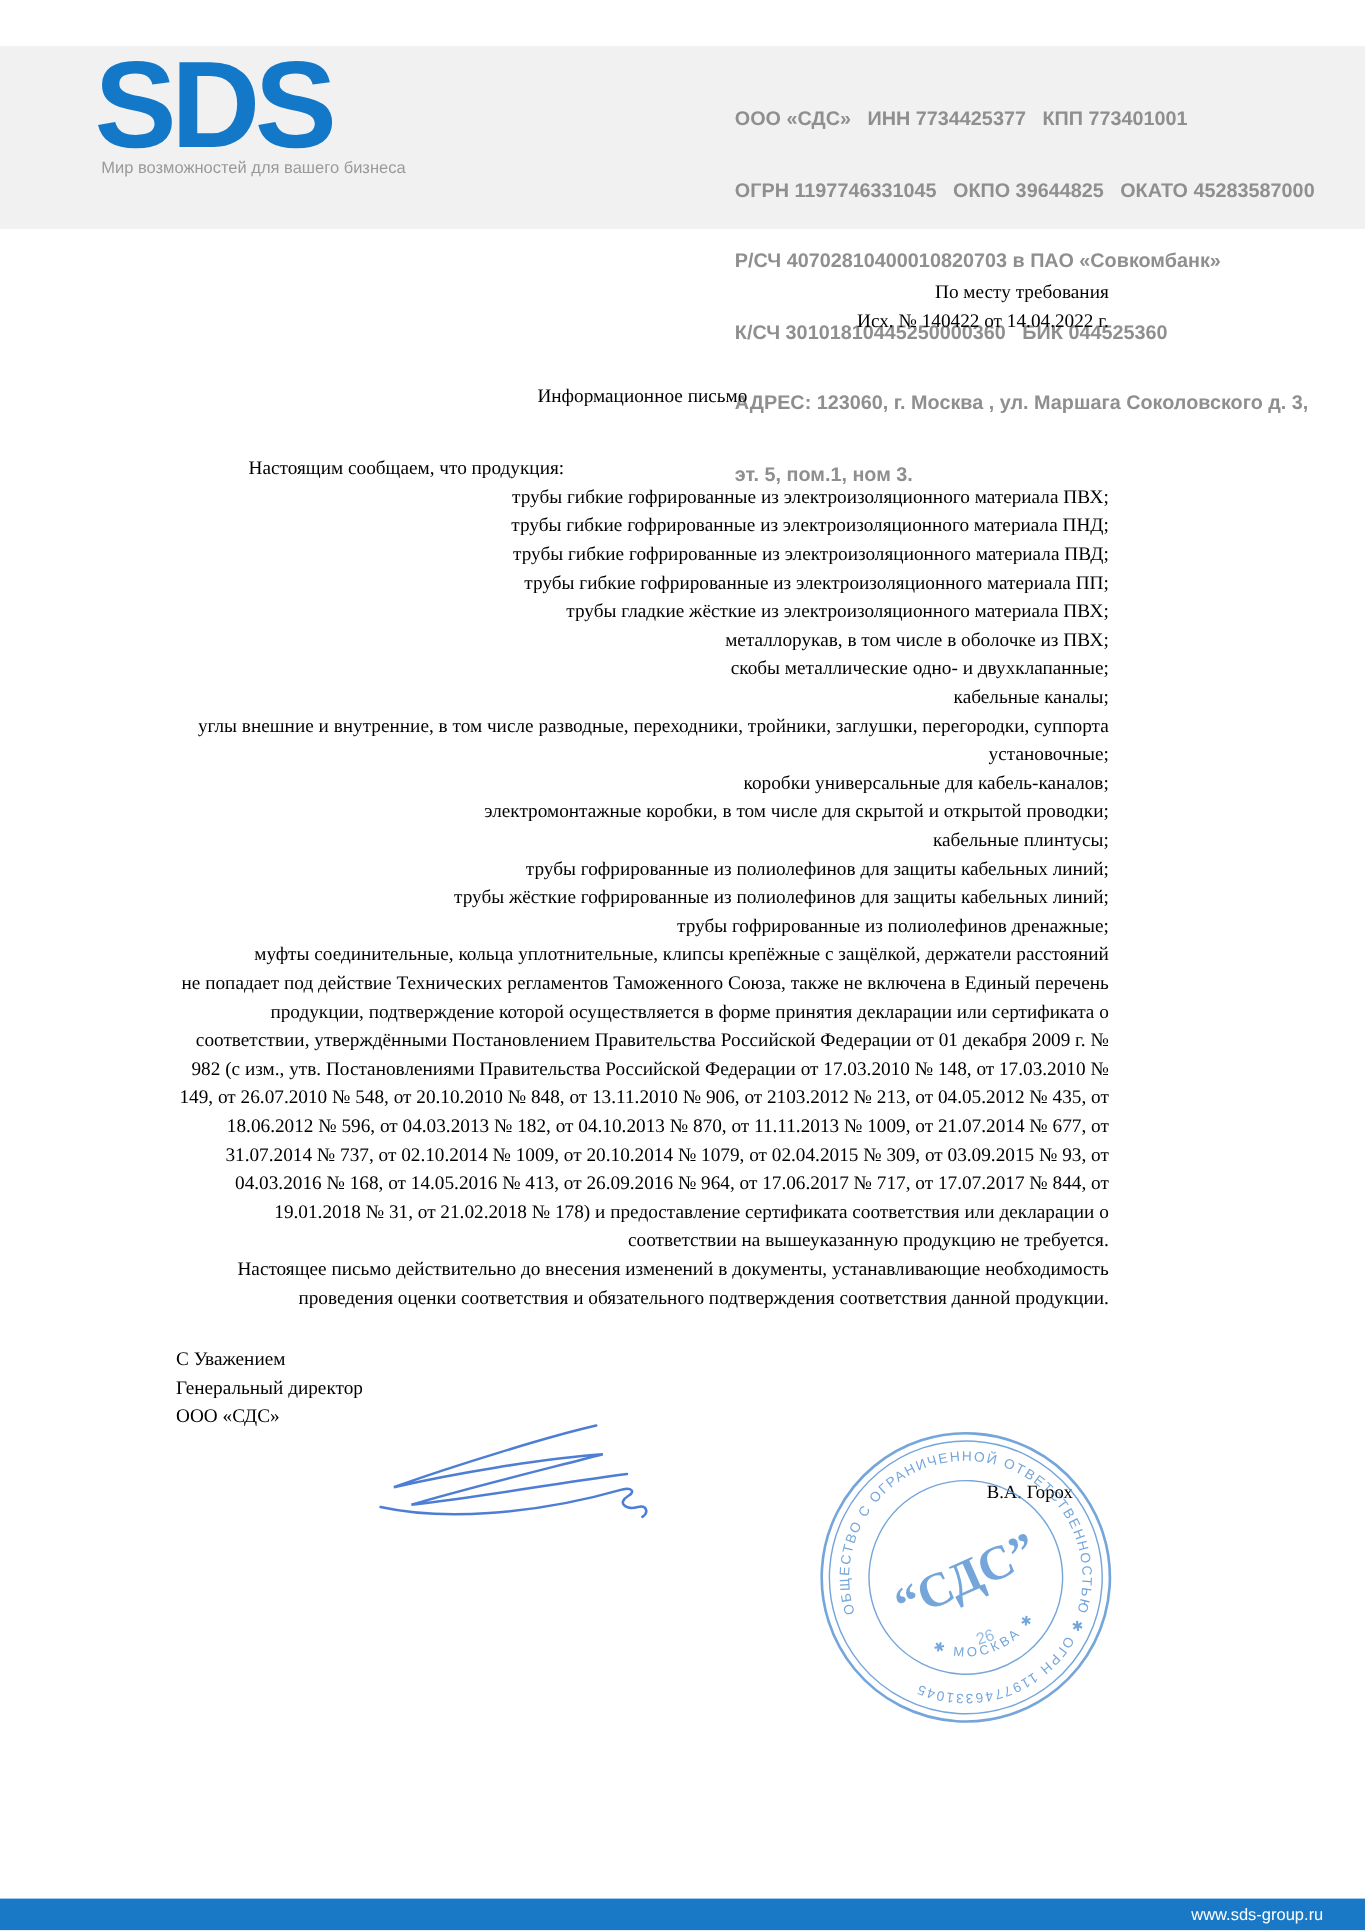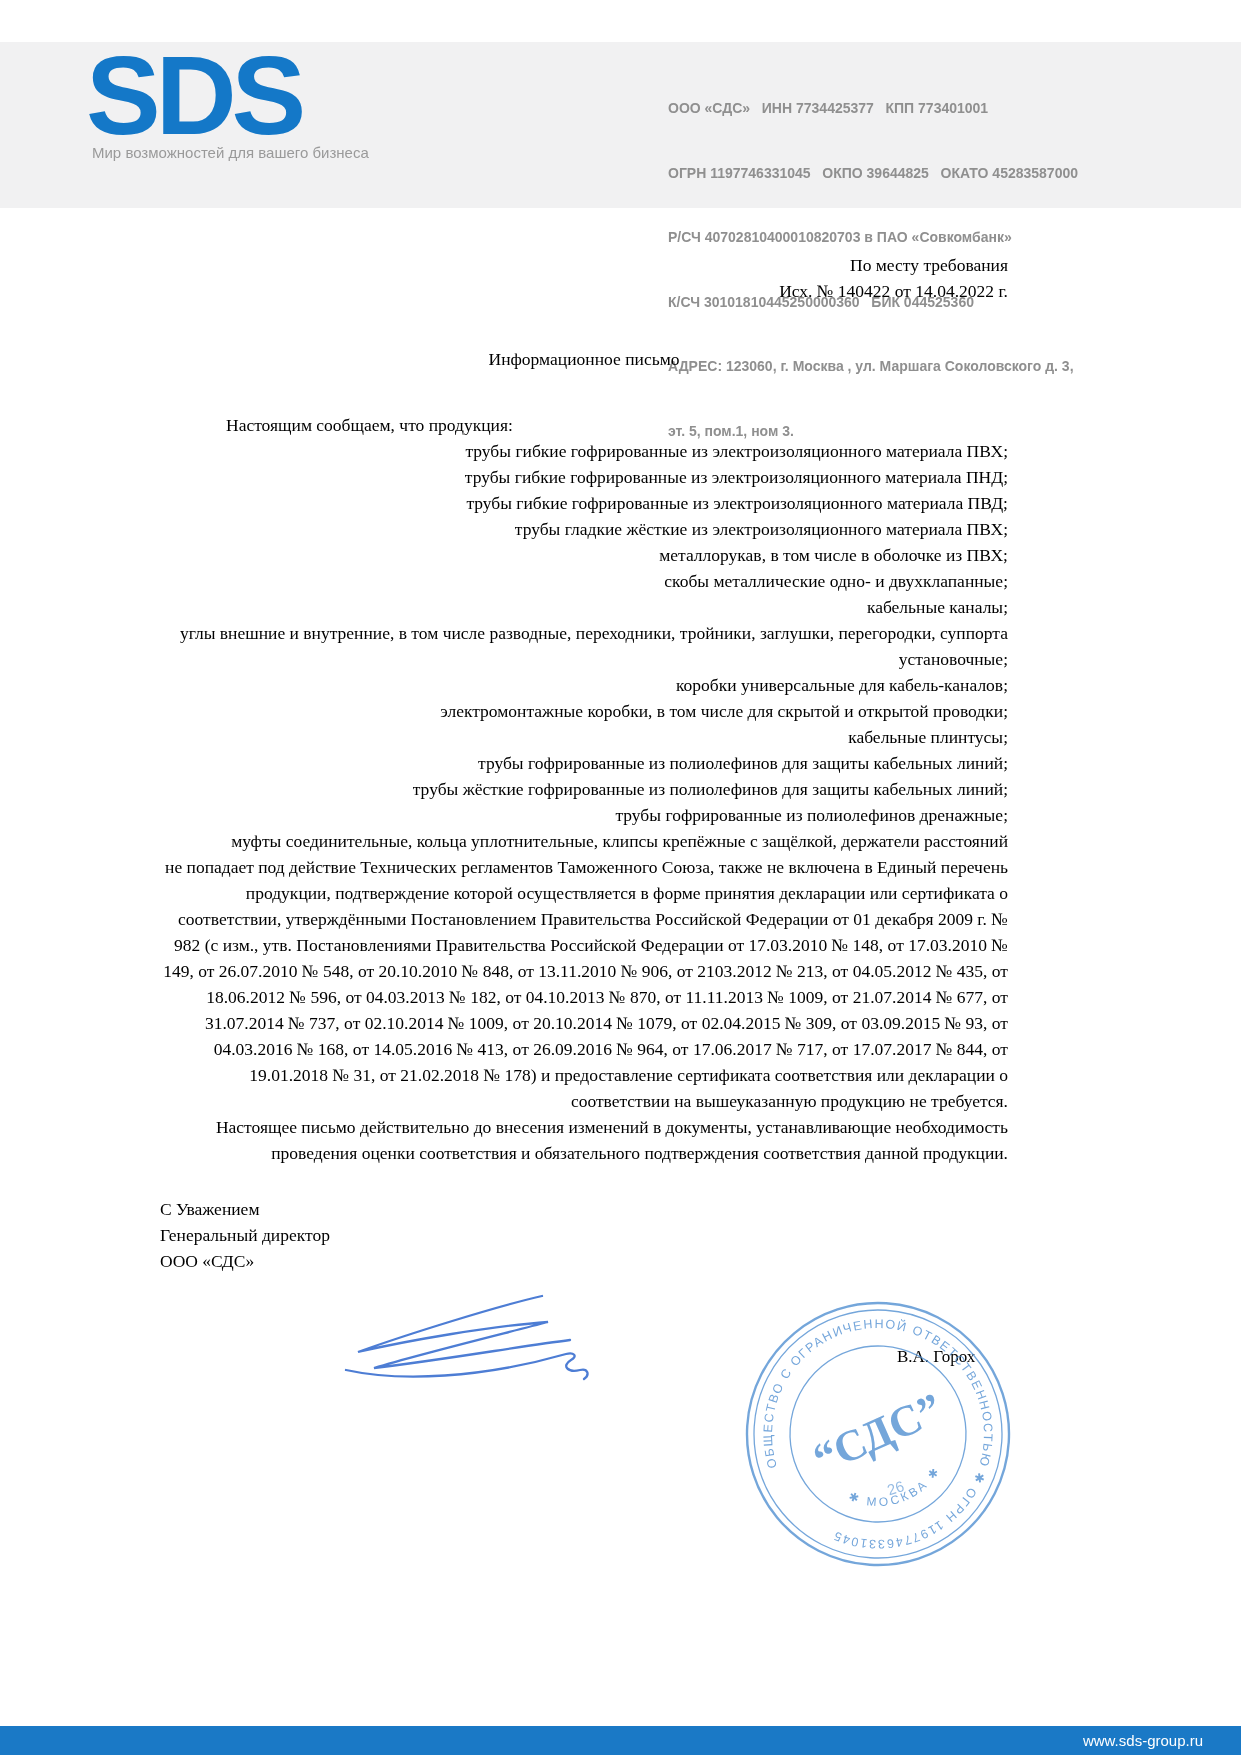--- a/index.html
+++ b/index.html
@@ -18,21 +18,21 @@
     position:absolute; left:86px; top:40px;
     font-family:"Liberation Sans", sans-serif; font-weight:800;
     font-size:112px; line-height:1; letter-spacing:-5px; color:#1478c8;
   }
   .tagline {
     position:absolute; left:92px; top:144px;
     font-family:"Liberation Sans", sans-serif; font-size:15px; color:#9a9a9a;
   }
   .company-details {
     position:absolute; left:668px; top:55px;
-    font-family:"Liberation Sans", sans-serif; font-size:14px;
+    font-family:"Liberation Sans", sans-serif; font-size:18px;
     line-height:21.5px; color:#8f8f8f; font-weight:700; white-space:pre-wrap;
   }
   
   .letter {
     position:absolute; left:160px; top:252px; width:848px;
     font-size:17.5px; line-height:26px;
   }
   .recipient-block { text-align:right; }
   .letter-title { text-align:center; margin-top:42px; }
   .intro { margin-top:40px; text-indent:66px; }
@@ -74,20 +74,21 @@
       <div>Исх. № 140422 от 14.04.2022 г.</div>
     </div>
 
     <div class="letter-title">Информационное письмо</div>
 
     <div class="intro">Настоящим сообщаем, что продукция:</div>
 
     <div class="line">трубы гибкие гофрированные из электроизоляционного материала ПВХ;</div>
     <div class="line">трубы гибкие гофрированные из электроизоляционного материала ПНД;</div>
     <div class="line">трубы гибкие гофрированные из электроизоляционного материала ПВД;</div>
+    <div class="line">трубы гибкие гофрированные из электроизоляционного материала ПП;</div>
     <div class="line">трубы гладкие жёсткие из электроизоляционного материала ПВХ;</div>
     <div class="line">металлорукав, в том числе в оболочке из ПВХ;</div>
     <div class="line">скобы металлические одно- и двухклапанные;</div>
     <div class="line">кабельные каналы;</div>
     <div class="line">углы внешние и внутренние, в том числе разводные, переходники, тройники, заглушки, перегородки, суппорта установочные;</div>
     <div class="line">коробки универсальные для кабель-каналов;</div>
     <div class="line">электромонтажные коробки, в том числе для скрытой и открытой проводки;</div>
     <div class="line">кабельные плинтусы;</div>
     <div class="line">трубы гофрированные из полиолефинов для защиты кабельных линий;</div>
     <div class="line">трубы жёсткие гофрированные из полиолефинов для защиты кабельных линий;</div>

